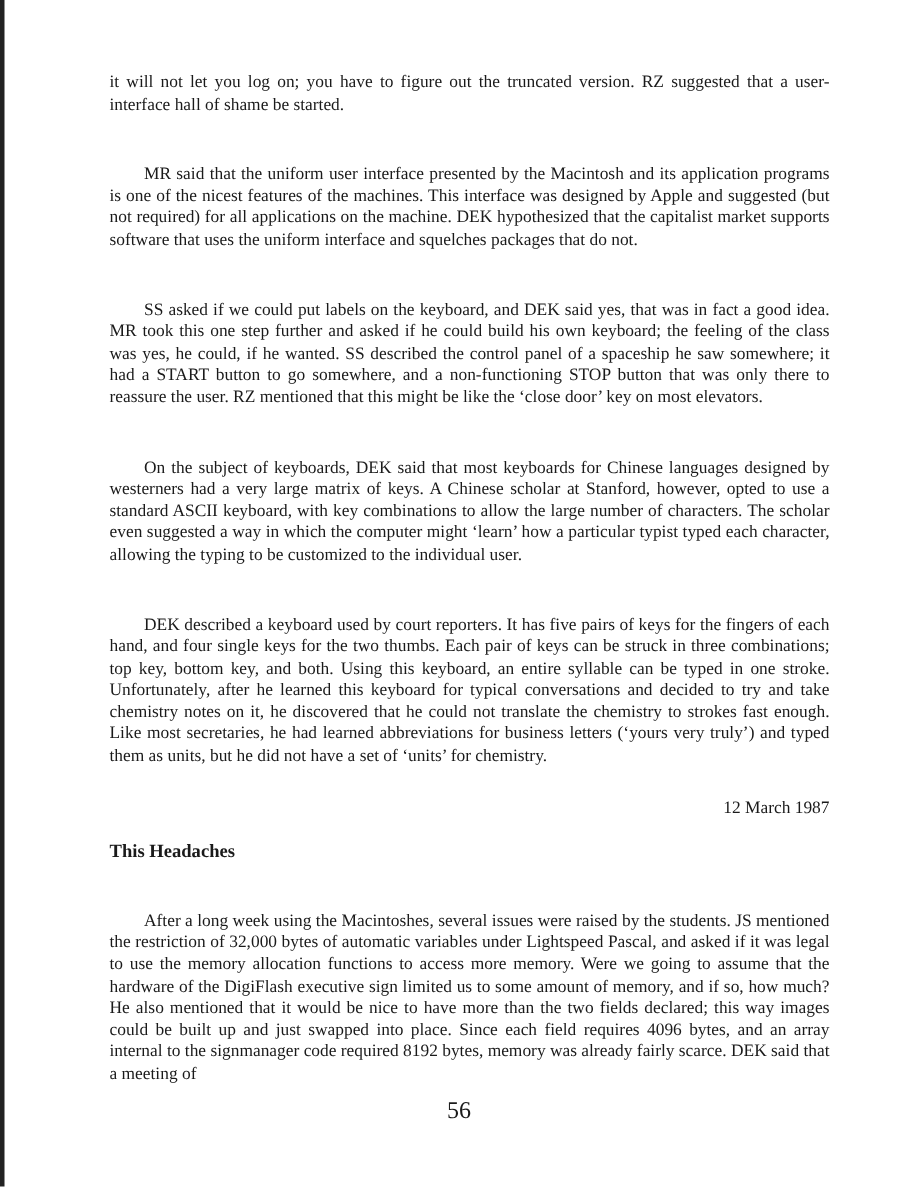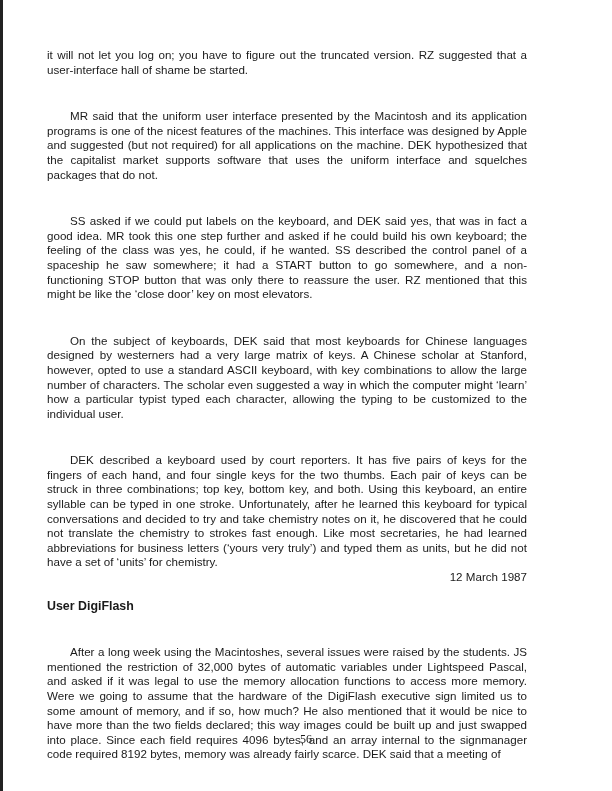--- a/index.html
+++ b/index.html
@@ -7,47 +7,47 @@
       width: 612px; height: 791px; overflow: hidden;
       background: #ffffff; position: relative;
       font-family: "DejaVu Serif", "Liberation Serif", serif;
       color: #1a1a1a;
     }
     .edge {
       position: absolute; left: 0; top: 0; width: 3px; height: 791px;
       background: #222;
     }
     .page {
-      position: absolute; left: 47px; top: 48px; width: 480px;
-      font-family: Liberation Sans, sans-serif;
+      position: absolute; left: 73px; top: 48px; width: 480px;
+      font-family: Liberation Serif, serif;
       font-size: 11.6px; line-height: 14.6px; text-align: justify;
     }
     .page p { margin: 0; text-indent: 0; }
     .page p.indent { text-indent: 23px; margin-top: 32px; }
     .date {
-      text-align: right; margin-top: 0;
+      text-align: right; margin-top: 20px;
     }
     .heading {
       font-weight: bold; font-size: 12.4px; margin-top: 14px; margin-bottom: 12px;
       text-align: left;
     }
     .pagenum {
       position: absolute; left: 0; width: 612px; top: 732px;
-      text-align: center; font-family: "Liberation Serif", serif; font-size: 12px;
+      text-align: center; font-family: "Liberation Serif", serif; font-size: 16px;
     }
   </style>
 </head>
 <body>
 
 <div class="edge"></div>
 
 <div class="page">
   <p>it will not let you log on; you have to figure out the truncated version. RZ suggested that a user-interface hall of shame be started.</p>
   <p class="indent">MR said that the uniform user interface presented by the Macintosh and its application programs is one of the nicest features of the machines. This interface was designed by Apple and suggested (but not required) for all applications on the machine. DEK hypothesized that the capitalist market supports software that uses the uniform interface and squelches packages that do not.</p>
   <p class="indent">SS asked if we could put labels on the keyboard, and DEK said yes, that was in fact a good idea. MR took this one step further and asked if he could build his own keyboard; the feeling of the class was yes, he could, if he wanted. SS described the control panel of a spaceship he saw somewhere; it had a START button to go somewhere, and a non-functioning STOP button that was only there to reassure the user. RZ mentioned that this might be like the ‘close door’ key on most elevators.</p>
   <p class="indent">On the subject of keyboards, DEK said that most keyboards for Chinese languages designed by westerners had a very large matrix of keys. A Chinese scholar at Stanford, however, opted to use a standard ASCII keyboard, with key combinations to allow the large number of characters. The scholar even suggested a way in which the computer might ‘learn’ how a particular typist typed each character, allowing the typing to be customized to the individual user.</p>
   <p class="indent">DEK described a keyboard used by court reporters. It has five pairs of keys for the fingers of each hand, and four single keys for the two thumbs. Each pair of keys can be struck in three combinations; top key, bottom key, and both. Using this keyboard, an entire syllable can be typed in one stroke. Unfortunately, after he learned this keyboard for typical conversations and decided to try and take chemistry notes on it, he discovered that he could not translate the chemistry to strokes fast enough. Like most secretaries, he had learned abbreviations for business letters (‘yours very truly’) and typed them as units, but he did not have a set of ‘units’ for chemistry.</p>
   <div class="date">12 March 1987</div>
-  <div class="heading">User DigiFlash</div>
+  <div class="heading">This Headaches</div>
   <p class="indent">After a long week using the Macintoshes, several issues were raised by the students. JS mentioned the restriction of 32,000 bytes of automatic variables under Lightspeed Pascal, and asked if it was legal to use the memory allocation functions to access more memory. Were we going to assume that the hardware of the DigiFlash executive sign limited us to some amount of memory, and if so, how much? He also mentioned that it would be nice to have more than the two fields declared; this way images could be built up and just swapped into place. Since each field requires 4096 bytes, and an array internal to the signmanager code required 8192 bytes, memory was already fairly scarce. DEK said that a meeting of</p>
 </div>
 
 <div class="pagenum">56</div>
 
 </body></html>

